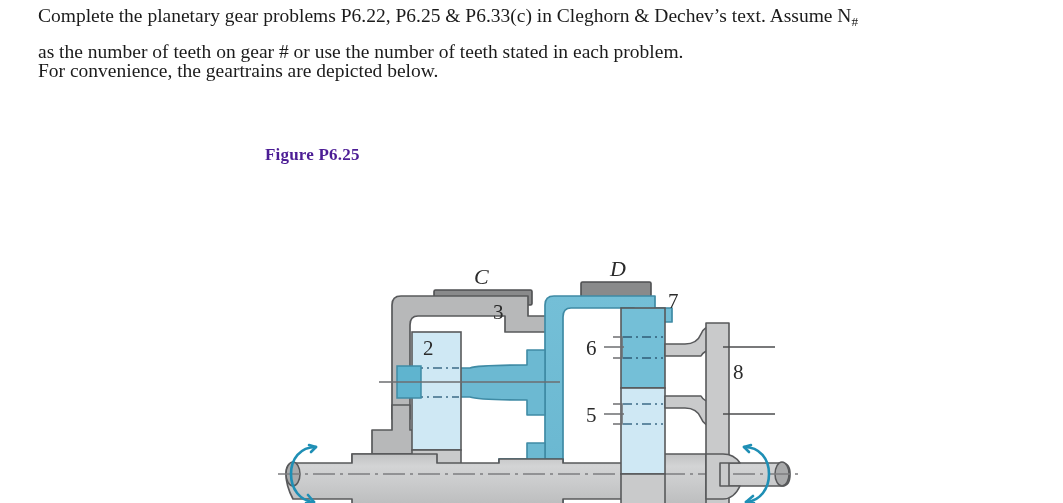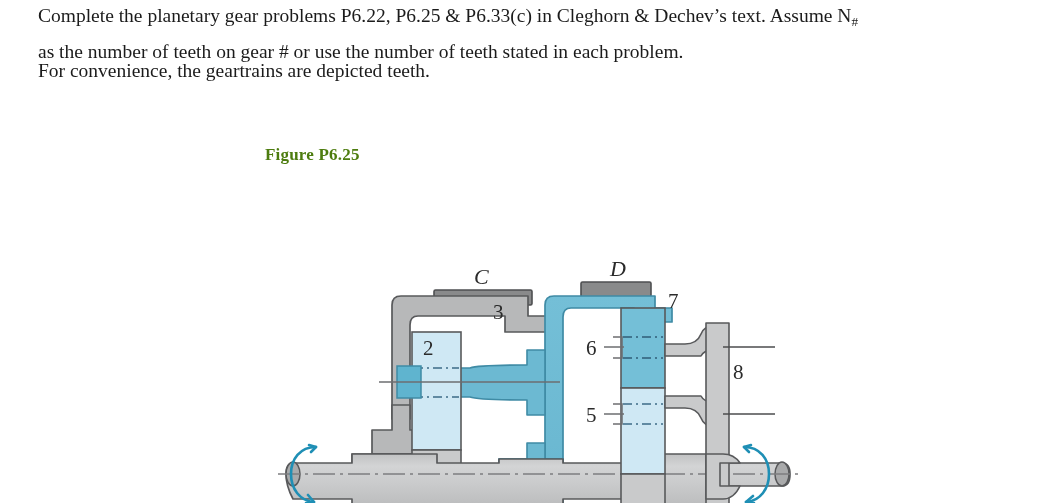--- a/index.html
+++ b/index.html
@@ -21,21 +21,21 @@
   #prompt .l2{}
   #prompt .l3{margin-bottom:0;}
   sub{font-size:0.68em;vertical-align:-0.28em;}
 
   #figure-wrap{
     position:absolute;left:0;top:118px;width:1063px;height:385px;
   }
   #fig-caption{
     position:absolute;left:265px;top:27px;
     font-family:"Liberation Serif", serif;
-    font-weight:bold;font-size:17px;color:#4d7c0f;
+    font-weight:bold;font-size:17px;color:#4c1d95;
     letter-spacing:.2px;
   }
   svg#geartrain{position:absolute;left:0;top:0;}
   .lbl{
     font-family:"Liberation Serif", serif;
     font-size:21px;fill:#2b2b2b;
   }
   .lbl-italic{
     font-family:"Liberation Serif", serif;
     font-style:italic;font-size:22px;fill:#2b2b2b;
@@ -45,21 +45,21 @@
     font-size:15px;fill:#1e1e1e;
   }
   .lbl-omega tspan.sub{font-size:11px;}
 </style>
 </head>
 <body>
 
 <div id="prompt">
   <div class="line l1"><span>Complete the planetary gear problems P6.22, P6.25 &amp; P6.33(c) in Cleghorn &amp; Dechev’s text. Assume N</span><sub>#</sub></div>
   <div class="line l2">as the number of teeth on gear # or use the number of teeth stated in each problem.</div>
-  <div class="line l3">For convenience, the geartrains are depicted teeth.</div>
+  <div class="line l3">For convenience, the geartrains are depicted below.</div>
 </div>
 
 <div id="figure-wrap">
 
   <div id="fig-caption">Figure P6.25</div>
 
   <svg id="geartrain" width="1063" height="385" viewBox="0 0 1063 385">
 
     <defs>
       <linearGradient id="shaftGrad" x1="0" y1="0" x2="0" y2="1">

